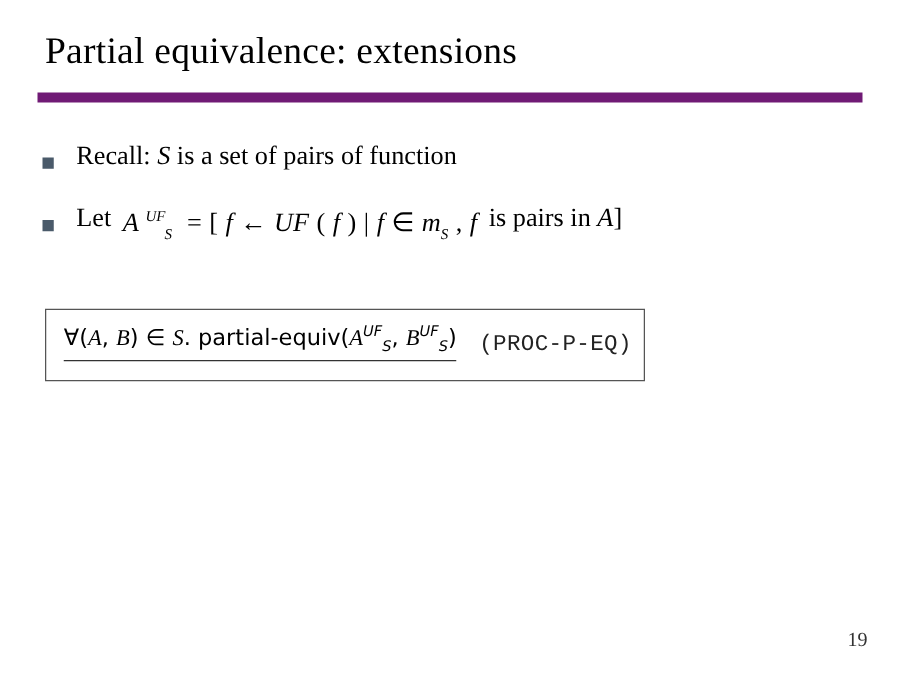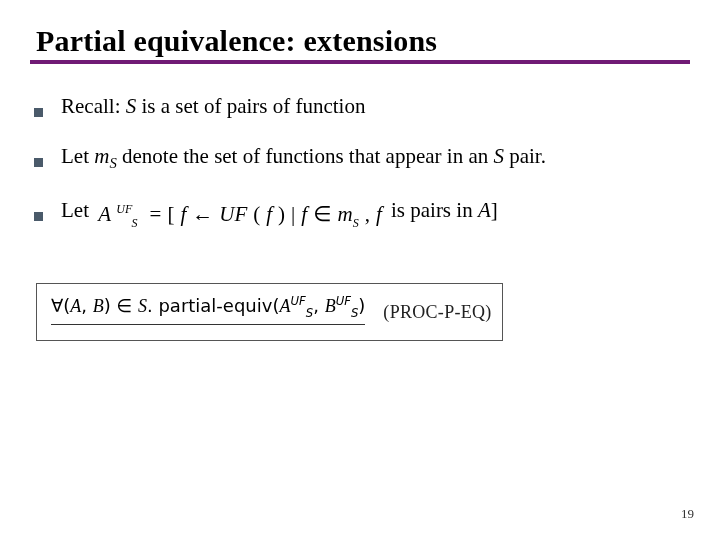--- a/index.html
+++ b/index.html
@@ -14,24 +14,24 @@
   }
   .slide {
     box-sizing: border-box;
     width: 720px;
     height: 540px;
     padding: 18px 30px 0 30px;
     position: relative;
   }
   .title {
     font-size: 30px;
-    font-weight: 700;
+    font-weight: 400;
     letter-spacing: 0.2px;
-    padding: 6px 0 2px 6px;
-    border-bottom: 4px solid #701a75;
+    padding: 6px 0 16px 6px;
+    border-bottom: 8px solid #701a75;
   }
   .body {
     margin-top: 28px;
   }
   .bullet-row {
     display: flex;
     align-items: baseline;
     margin: 0 0 22px 4px;
     font-size: 21px;
     line-height: 1.35;
@@ -82,31 +82,31 @@
     height: 1px;
     background: #333;
     width: 100%;
     margin: 5px 0;
   }
   .rule-left .math-i { font-style: italic; font-family: Garamond, "Times New Roman", serif; }
   .rule-left .sf { font-family: "DejaVu Sans", Arial, sans-serif; }
   .sup2 { font-size: 0.65em; vertical-align: super; font-style: italic; }
   .sub2 { font-size: 0.65em; vertical-align: sub; font-style: italic; }
   .rule-name {
-    font-family: Liberation Serif, serif;
+    font-family: Liberation Mono, monospace;
     font-size: 18px;
     letter-spacing: 0.3px;
     color: #222;
   }
 
   .pagenum {
     position: absolute;
     bottom: 18px;
     right: 26px;
-    font-size: 13px;
+    font-size: 16px;
     font-family: Garamond, "Times New Roman", serif;
     color: #333;
   }
 </style>
 </head>
 <body>
 
 <div class="slide">
 
   <div class="title">Partial equivalence: extensions</div>
@@ -115,26 +115,20 @@
 
     
     <div class="bullet-row">
       <span class="sq"></span>
       <span>
         <span>Recall: </span><span class="it">S</span><span> is a set of pairs of function</span>
       </span>
     </div>
 
     
-    <div class="bullet-row">
-      <span class="sq"></span>
-      <span>
-        <span>Let </span><span class="it">m</span><span class="sub">S</span><span> denote the set of functions that appear in an </span><span class="it">S</span><span> pair.</span>
-      </span>
-    </div>
 
     
     <div class="bullet-row">
       <span class="sq"></span>
       <span>
         <span>Let  </span>
         <span class="formula-a">
           <span style="position:relative;display:inline-block;">
             <span class="base">A</span>
             <span class="super">UF</span>

